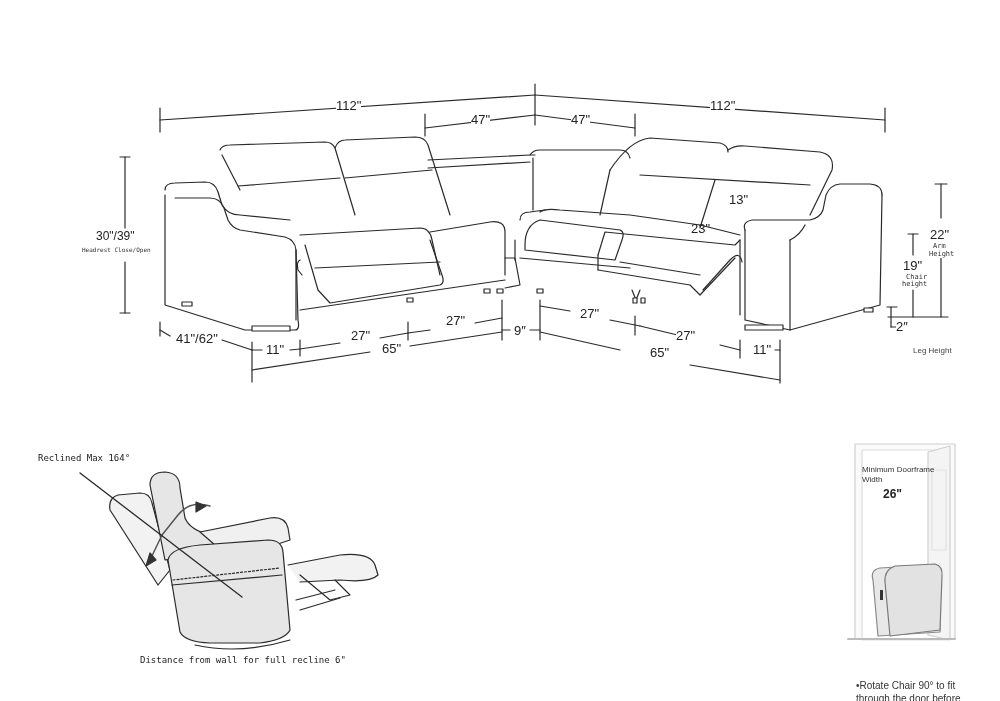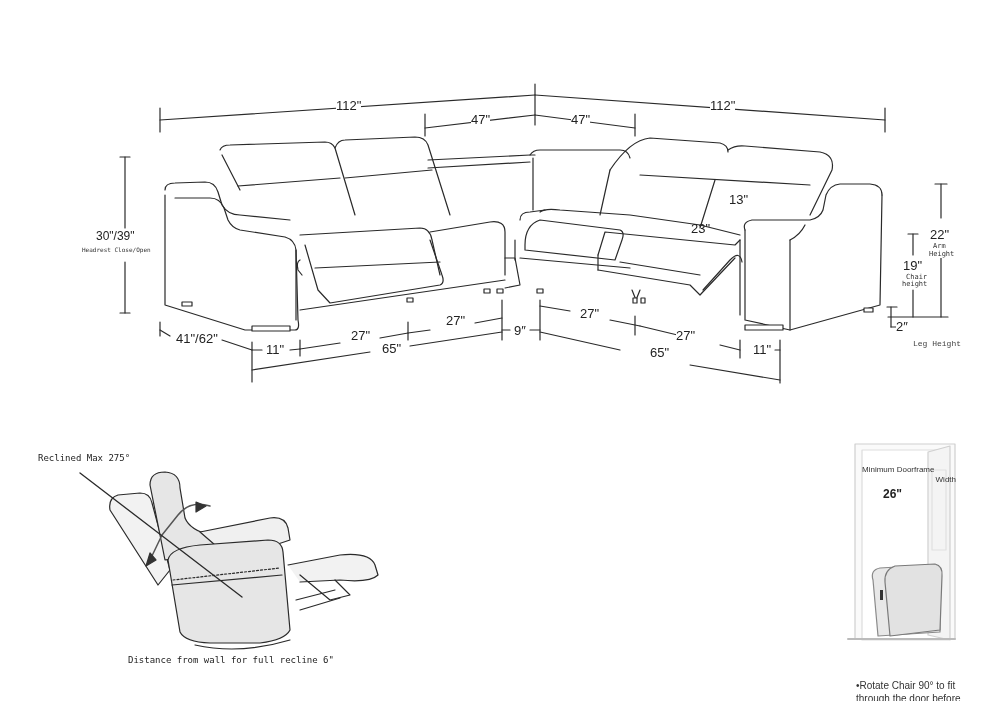--- a/index.html
+++ b/index.html
@@ -4,21 +4,21 @@
 <style>
   html, body { margin: 0; padding: 0; background: #ffffff; }
   body { width: 1000px; height: 701px; position: relative; overflow: hidden;
          font-family: "Liberation Sans", sans-serif; color: #222; }
   svg.draw { position: absolute; left: 0; top: 0; }
   .lbl { position: absolute; white-space: nowrap; background: #fff; line-height: 1; }
   .dim { font-size: 13px; color: #222; font-family: "Liberation Sans", sans-serif; }
   .mono { font-family: "DejaVu Sans Mono", monospace; font-size: 7px; color: #333; text-align: center; }
   .mono-lg { font-family: "DejaVu Sans Mono", monospace; font-size: 9px; color: #222; }
   .leg { font-family: "Liberation Sans", sans-serif; font-size: 8px; color: #444; }
-  .door-title { font-size: 8px; color: #333; text-align: right; background: transparent; }
+  .door-title { font-size: 8px; color: #333; text-align: left; background: transparent; }
   .door-val { font-size: 12px; font-weight: bold; color: #222; background: transparent; }
   .note { font-size: 10px; color: #333; line-height: 1.25; background: transparent; white-space: normal; width: 120px; }
 </style>
 </head>
 <body>
 
 <svg class="draw" width="1000" height="701" viewBox="0 0 1000 701" fill="none" stroke="#2a2a2a" stroke-width="1.2" stroke-linejoin="round" stroke-linecap="round">
 
   <g>
     <line x1="160" y1="120" x2="535" y2="95"></line>
@@ -204,21 +204,21 @@
 <div class="lbl dim" style="left:729px;top:193px;">13"</div>
 <div class="lbl dim" style="left:691px;top:222px;background:transparent;">23"</div>
 
 <div class="lbl dim" style="left:930px;top:228px;">22"</div>
 <div class="lbl mono" style="left:933px;top:243px;">Arm</div>
 <div class="lbl mono" style="left:929px;top:251px;">Height</div>
 <div class="lbl dim" style="left:903px;top:259px;">19"</div>
 <div class="lbl mono" style="left:906px;top:274px;">Chair</div>
 <div class="lbl mono" style="left:902px;top:281px;">height</div>
 <div class="lbl dim" style="left:896px;top:320px;">2″</div>
-<div class="lbl leg" style="left:913px;top:340px;font-family:Liberation Mono, monospace;">Leg Height</div>
-
-<div class="lbl mono-lg" style="left:38px;top:454px;">Reclined Max 275°</div>
-<div class="lbl mono-lg" style="left:128px;top:656px;">Distance from wall for full recline 6"</div>
+<div class="lbl leg" style="left:913px;top:347px;">Leg Height</div>
+
+<div class="lbl mono-lg" style="left:38px;top:454px;">Reclined Max 164°</div>
+<div class="lbl mono-lg" style="left:140px;top:656px;">Distance from wall for full recline 6"</div>
 
 <div class="lbl door-title" style="left:862px;top:466px;width:66px;">Minimum Doorframe</div>
-<div class="lbl door-title" style="left:890px;top:476px;width:66px;">Width</div>
+<div class="lbl door-title" style="left:862px;top:476px;width:66px;">Width</div>
 <div class="lbl door-val" style="left:883px;top:488px;">26"</div>
 <div class="lbl note" style="left:856px;top:680px;">•Rotate Chair 90° to fit through the door before attaching backrest</div>
 
 </body></html>

